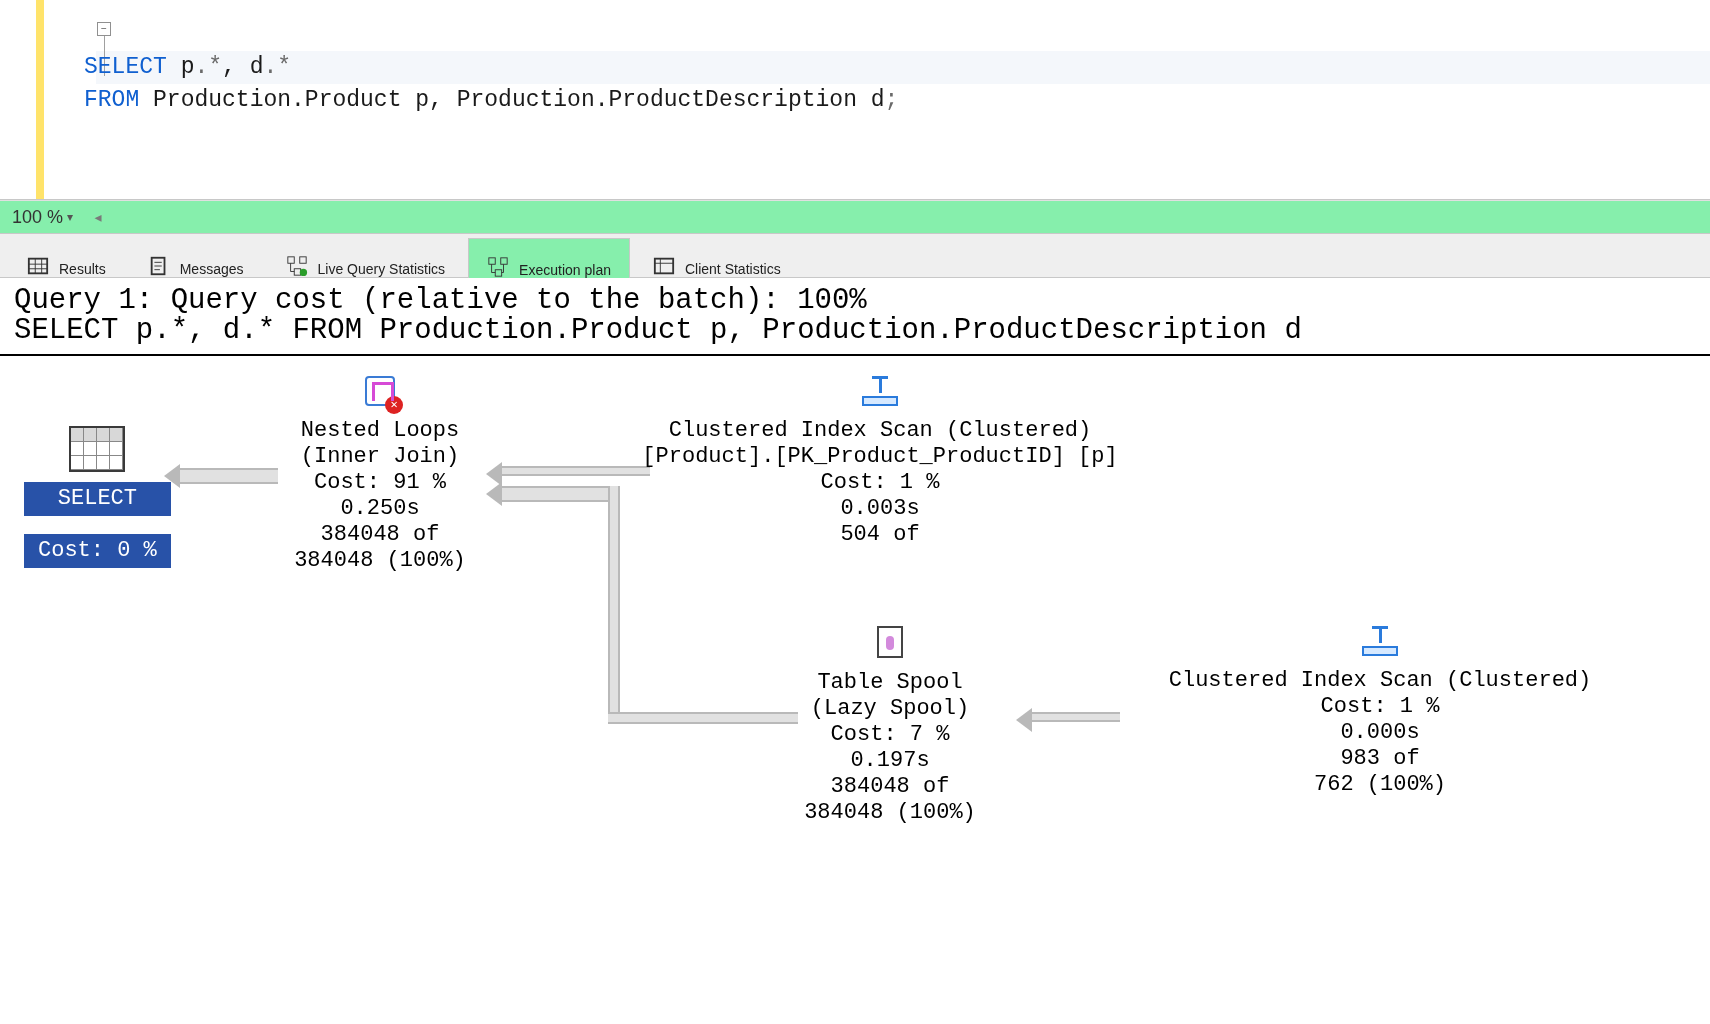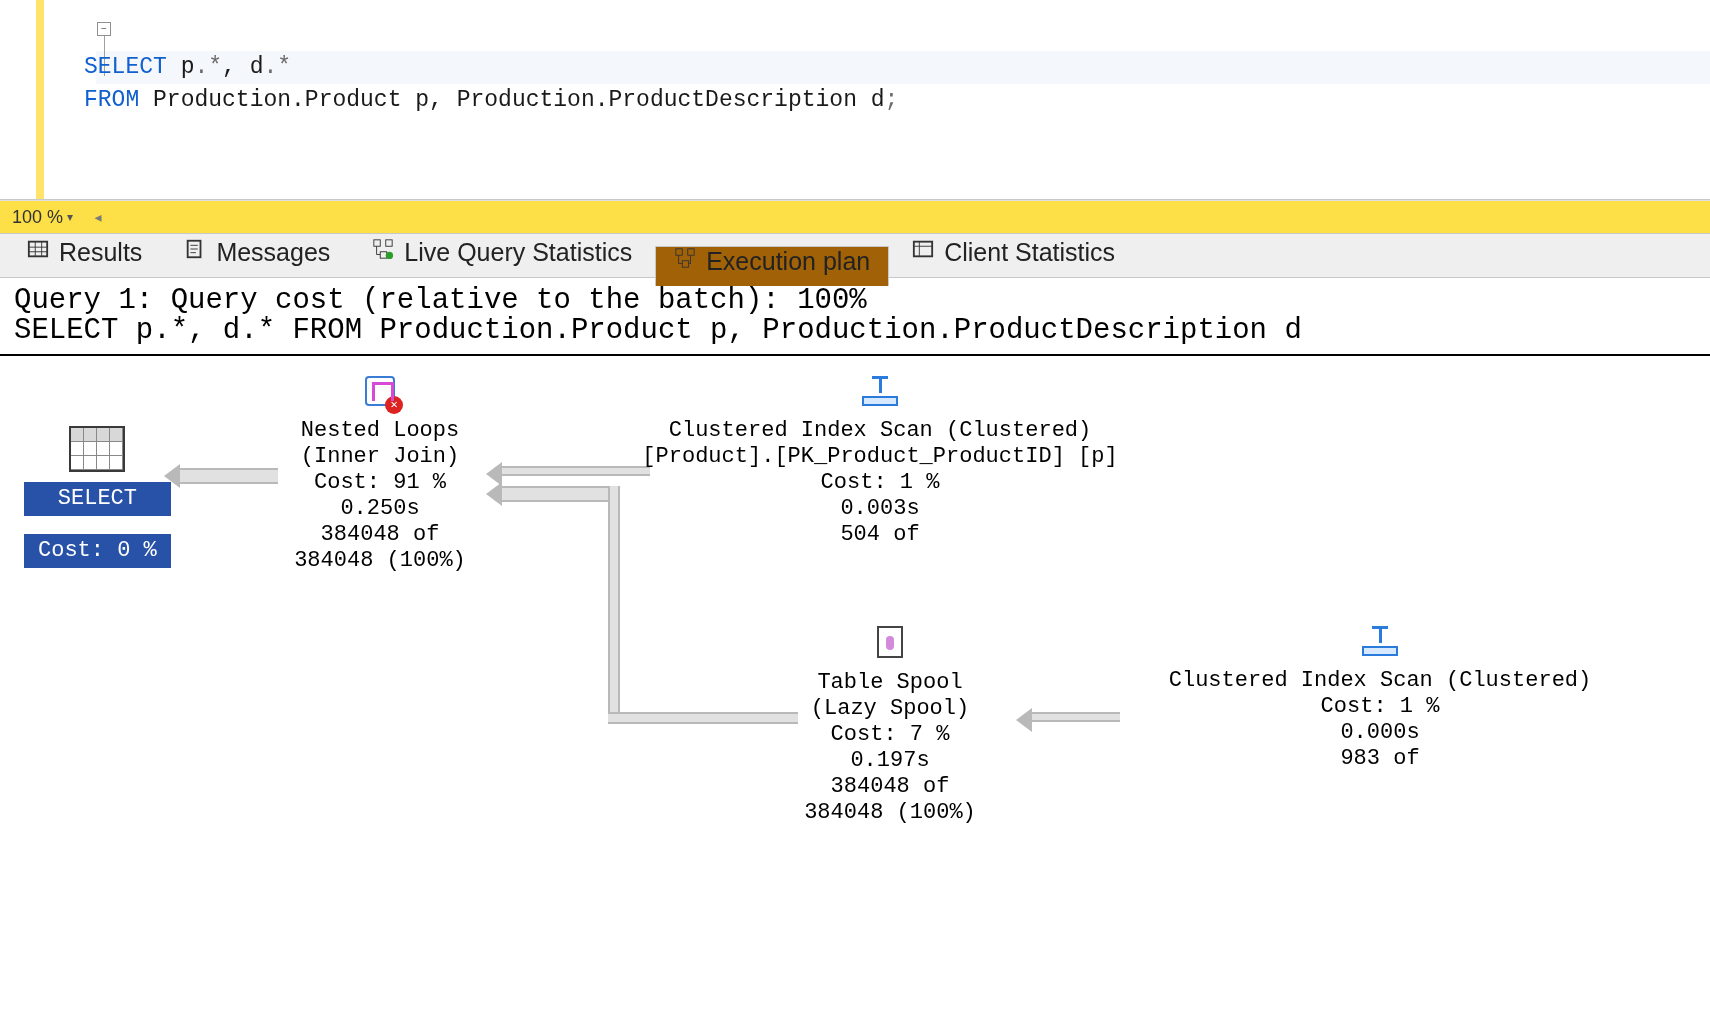--- a/index.html
+++ b/index.html
@@ -48,21 +48,21 @@
     left: 52px; right: 0; top: 51px; height: 33px;
     background: #f4f7fb;
     z-index: 0;
   }
   .code-wrap { position: relative; flex: 1; }
   .code > * { position: relative; z-index: 1; }
 
   
   .zoombar {
     height: 34px;
-    background: #fde047;
+    background: #86efac;
     border-top: 1px solid #e0e0e0;
     border-bottom: 1px solid #c8c8c8;
     display: flex; align-items: center;
     font-size: 18px; color: #333;
     padding-left: 6px;
   }
   .zoom-dd { display: inline-flex; align-items: center; gap: 4px; padding: 2px 6px; }
   .zoom-dd .caret { font-size: 12px; color: #555; }
   .scroll-left { margin-left: 10px; width: 18px; height: 18px; color: #7a7a7a; display: flex; align-items:center; justify-content:center; font-size: 14px;}
 
@@ -71,31 +71,31 @@
     height: 44px;
     background: #efefef;
     border-bottom: 1px solid #c8c8c8;
     display: flex; align-items: flex-end;
     padding-left: 8px;
     gap: 4px;
   }
   .tab {
     height: 40px;
     padding: 0 18px;
-    display: flex; align-items: flex-start; gap: 10px;
-    font-size: 25px; color: #222;
+    display: flex; align-items: flex-end; gap: 10px;
+    font-size: 14px; color: #222;
     background: #efefef;
     border: 1px solid transparent;
     border-bottom: none;
     cursor: pointer;
   }
   .tab.active {
-    background: #a16207;
+    background: #86efac;
     border-color: #c8c8c8;
-    position: relative; top: 9px;
+    position: relative; top: 1px;
   }
   .tab .ticon { width: 22px; height: 22px; flex: none; }
 
   
   .plan-header {
     padding: 8px 14px;
     font-size: 29px;
     line-height: 30px;
     color: #000;
     border-bottom: 2px solid #000;
@@ -315,16 +315,17 @@
 
   <div class="arrow-h" style="left:1030px; top:356px; width:90px; height:10px;"></div>
 
   <div class="node" style="left:1120px; top:270px; width:520px;">
     <span class="node-icon scan-icon"><span class="base"></span><span class="t"></span></span>
     <div class="lines">
       <div>Clustered Index Scan (Clustered)</div>
       <div>Cost: 1 %</div>
       <div>0.000s</div>
       <div>983 of</div>
+      <div>762 (100%)</div>
     </div>
   </div>
 
 </div>
 
 </body></html>

